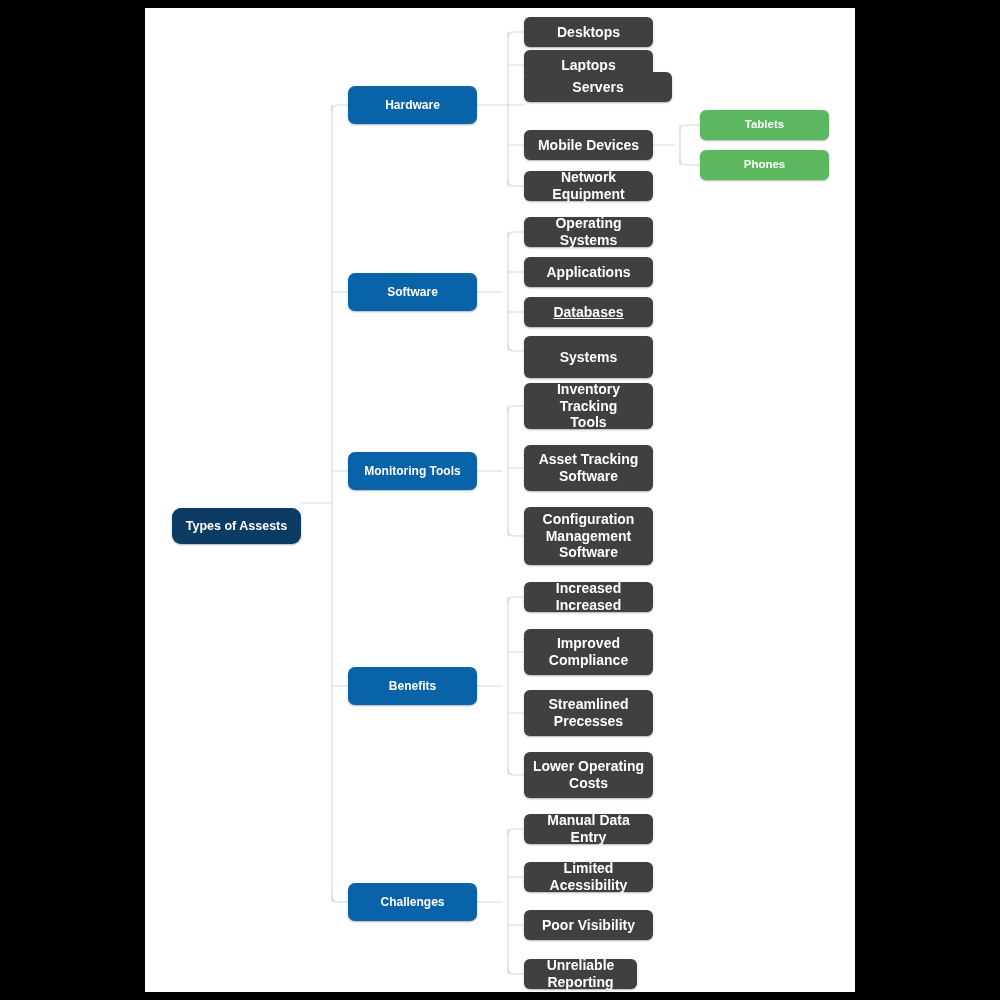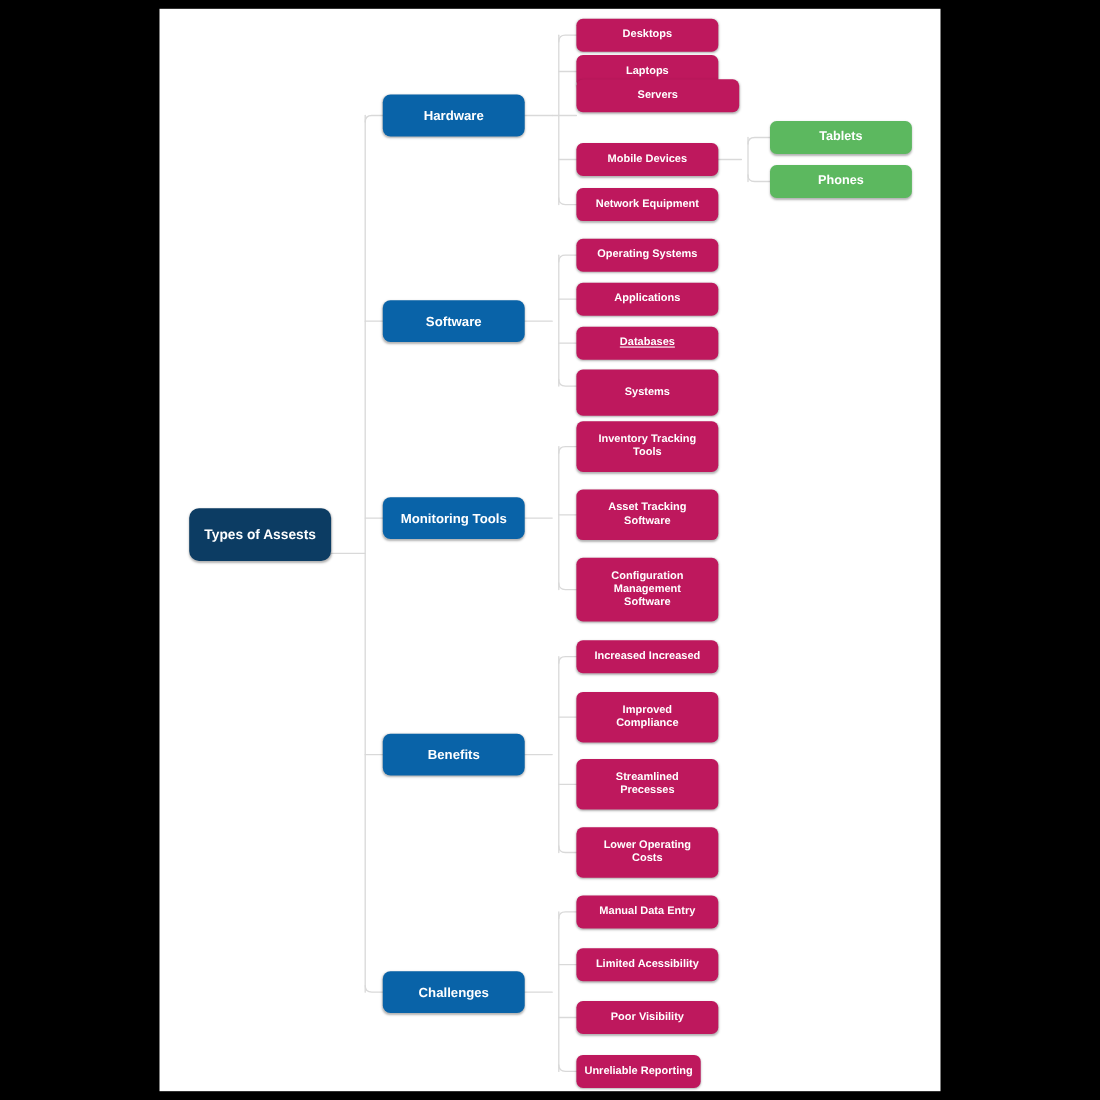--- a/index.html
+++ b/index.html
@@ -61,22 +61,22 @@
     border-radius: 9px;
   }
 
   .node.lvl2 {
     background: #0963a8;
     font-size: 12px;
     font-weight: bold;
   }
 
   .node.lvl3 {
-    background: #be185d;
-    font-size: 10px;
+    background: #404040;
+    font-size: 14px;
     font-weight: bold;
     border-radius: 6px;
   }
 
   .node.lvl4 {
     background: #5cb85f;
     font-size: 11.5px;
     font-weight: bold;
     border-radius: 6px;
   }
@@ -142,21 +142,21 @@
 
         <path d="M332,894 H357"></path>
         <path d="M363,821 V966"></path>
         <path d="M363,827 Q363,821 369,821 H379"></path>
         <path d="M363,869 H379"></path>
         <path d="M363,917 H379"></path>
         <path d="M363,960 Q363,966 369,966 H379"></path>
       </g>
     </svg>
 
-    <div class="node root" style="left:27px; top:454px; width:129px; height:48px;justify-content:center;">
+    <div class="node root" style="left:27px; top:500px; width:129px; height:36px;justify-content:center;">
       <span class="label">Types of Assests</span>
     </div>
 
     <div class="node lvl2" style="left:203px; top:78px; width:129px; height:38px;">
       <span class="label">Hardware</span>
     </div>
 
     <div class="node lvl2" style="left:203px; top:265px; width:129px; height:38px;">
       <span class="label">Software</span>
     </div>

